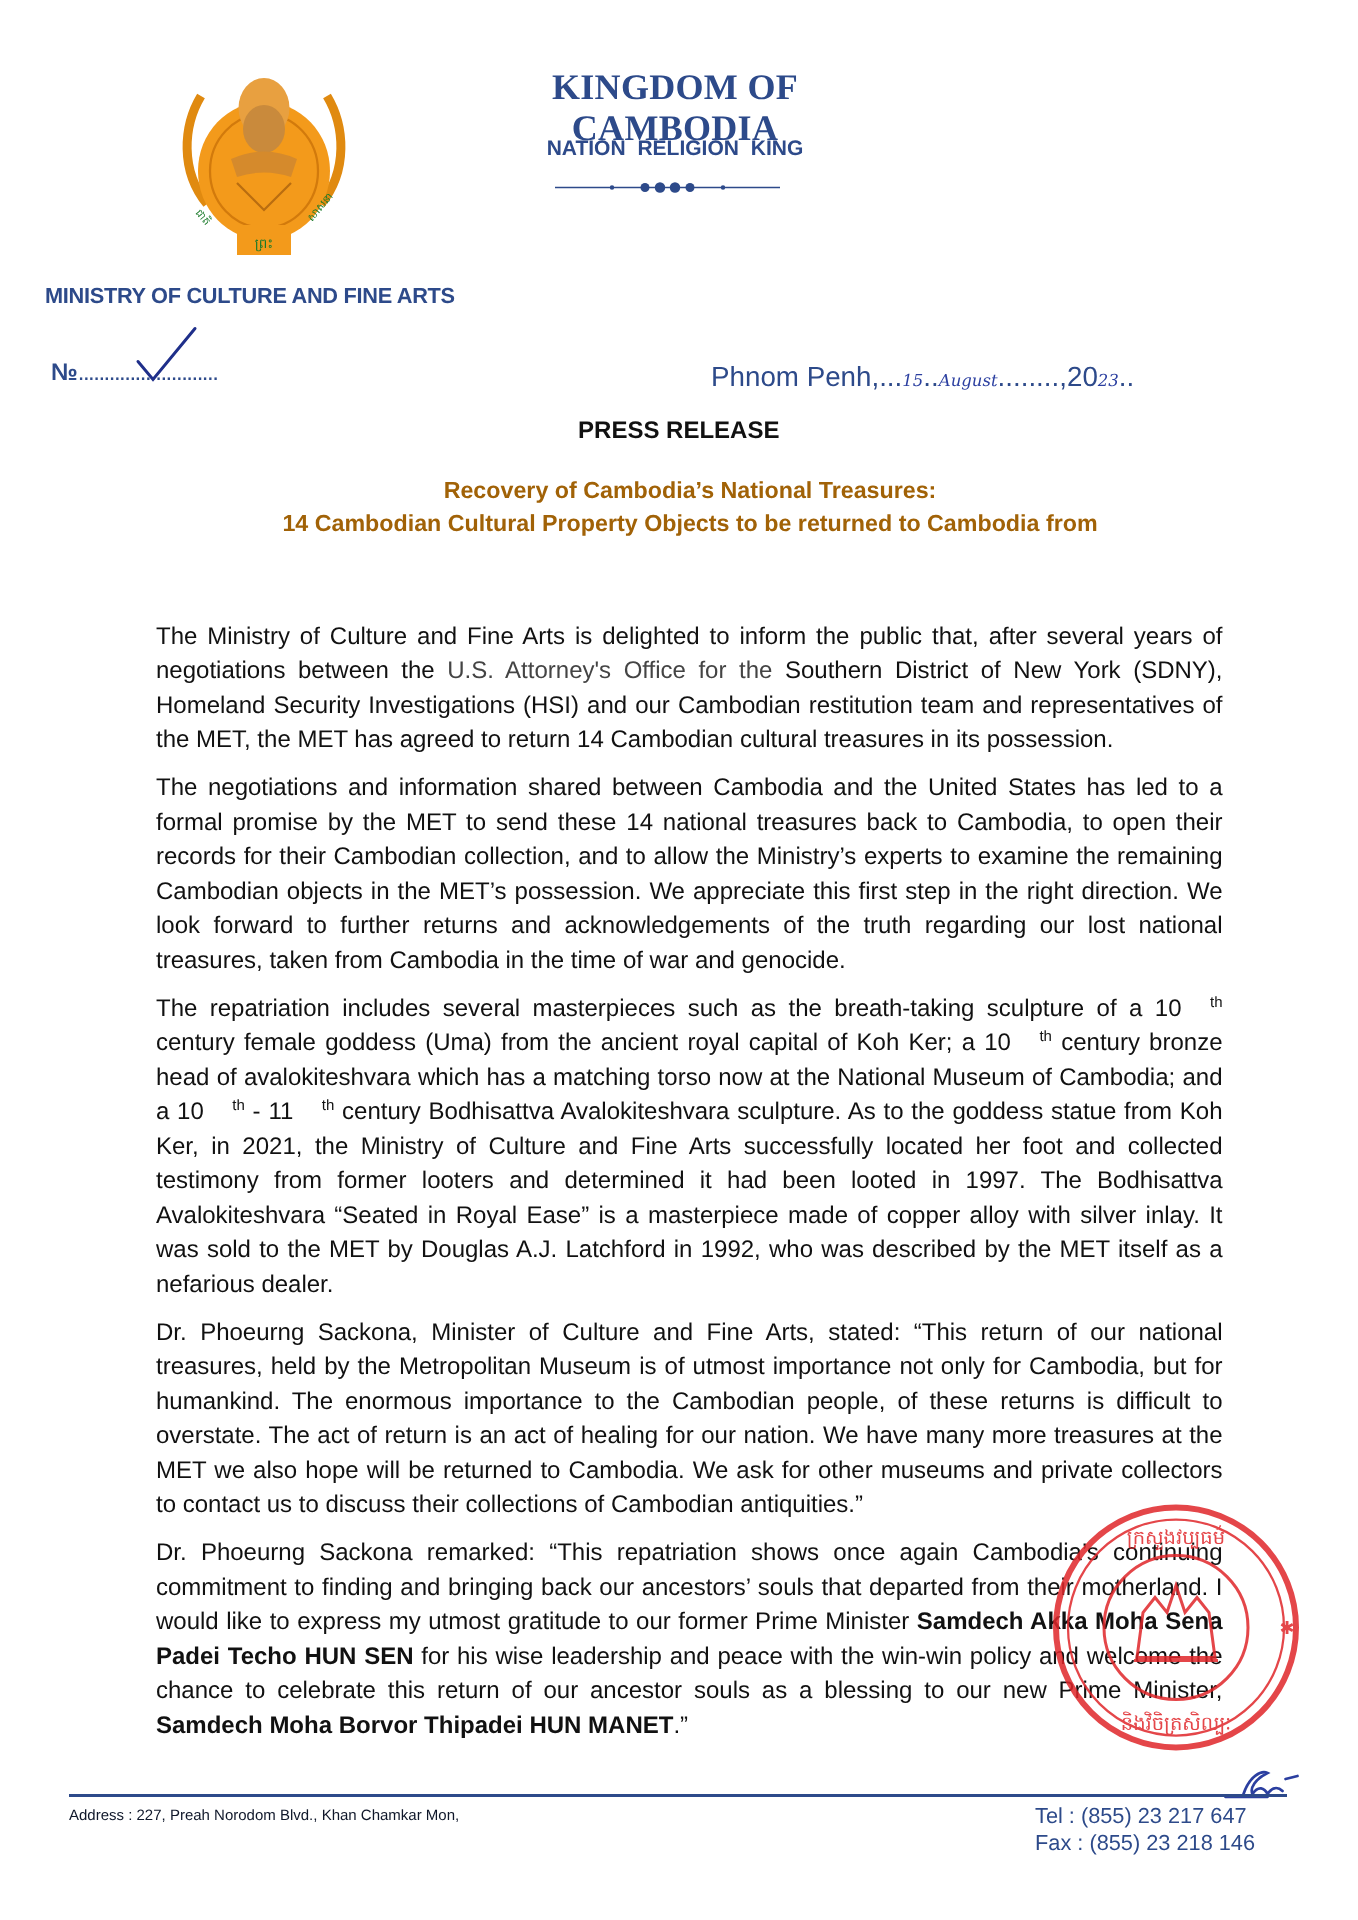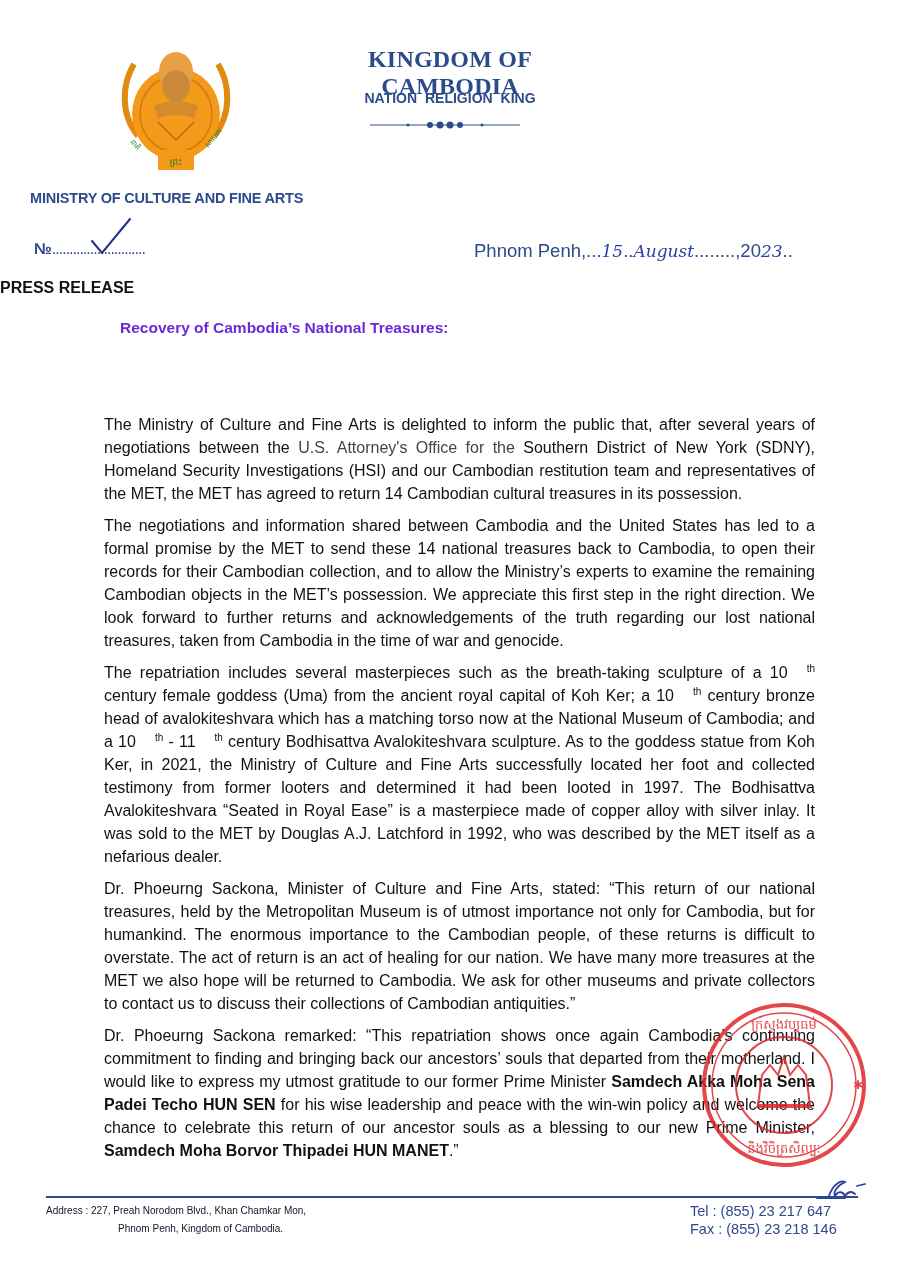--- a/index.html
+++ b/index.html
@@ -9,24 +9,24 @@
   .kingdom { position: absolute; left: 300px; top: 46px; width: 300px; text-align: center; font-family: "Liberation Serif", serif; font-weight: bold; font-size: 24px; color: #2d4a8a; letter-spacing: 0.2px; }
   .motto { position: absolute; left: 300px; top: 90px; width: 300px; text-align: center; font-weight: bold; font-size: 14px; color: #2d4a8a; word-spacing: 4px; }
   .ornament { position: absolute; left: 370px; top: 119px; width: 150px; height: 12px; }
   .ministry { position: absolute; left: 30px; top: 190px; font-weight: bold; font-size: 14.5px; color: #2d4a8a; letter-spacing: -0.2px; }
 
   .ref-no { position: absolute; left: 34px; top: 240px; font-size: 16px; color: #2d4a8a; font-weight: bold; }
   .ref-no .dots { font-weight: normal; letter-spacing: -1px; }
   .checkmark { position: absolute; left: 88px; top: 217px; width: 46px; height: 40px; }
 
   .dateline { position: absolute; left: 474px; top: 240px; font-size: 18.5px; color: #2d4a8a; white-space: nowrap; }
-  .dateline .hand { font-family: "DejaVu Serif", serif; font-style: italic; color: #2b3fa0; font-size: 17px; }
+  .dateline .hand { font-family: "DejaVu Serif", serif; font-style: italic; color: #2b3fa0; font-size: 11px; }
 
-  .press { position: absolute; left: 0; width: 905px; top: 279px; text-align: left; font-weight: bold; font-size: 16px; color: #111; }
-  .headline { position: absolute; left: 120px; width: 680px; top: 317px; font-weight: bold; font-size: 15.5px; line-height: 22px; color: #6d28d9; }
+  .press { position: absolute; left: 0; width: 905px; top: 279px; text-align: center; font-weight: bold; font-size: 16px; color: #111; }
+  .headline { position: absolute; left: 120px; width: 680px; top: 317px; text-align: center; font-weight: bold; font-size: 15.5px; line-height: 22px; color: #a16207; }
 
   .body { position: absolute; left: 104px; width: 711px; top: 413px; font-size: 16px; line-height: 23px; color: #111; text-align: justify; }
   .body p { margin: 0 0 9px 0; }
   .body sup { font-size: 10px; line-height: 0; padding-left: 19px; }
   .body .muted { color: #444; }
 
   .stamp { position: absolute; left: 700px; top: 995px; width: 168px; height: 180px; opacity: 0.85; pointer-events: none; }
   .signature { position: absolute; left: 815px; top: 1178px; width: 52px; height: 22px; }
 
   .footer-rule { position: absolute; left: 46px; top: 1196px; width: 812px; height: 2px; background: #2d4a8a; }
@@ -72,20 +72,21 @@
   <path d="M4 24 L14 36 L42 2" stroke="#1f2f8a" stroke-width="2" fill="none" stroke-linecap="round"></path>
 </svg>
 
 <div class="dateline">
   <span>Phnom Penh,...</span><span class="hand">15</span><span>..</span><span class="hand">August</span><span>........,20</span><span class="hand">23</span><span>..</span>
 </div>
 
 <div class="press">PRESS RELEASE</div>
 <div class="headline">
   <div>Recovery of Cambodia’s National Treasures:</div>
+  <div>14 Cambodian Cultural Property Objects to be returned to Cambodia from</div>
 </div>
 
 <div class="body">
   <p><span>The Ministry of Culture and Fine Arts is delighted to inform the public that, after several years of negotiations between the </span><span class="muted">U.S. Attorney's Office for the</span><span> Southern District of New York (SDNY), Homeland Security Investigations (HSI) and our Cambodian restitution team and representatives of the MET, the MET has agreed to return 14 Cambodian cultural treasures in its possession.</span></p>
   <p>The negotiations and information shared between Cambodia and the United States has led to a formal promise by the MET to send these 14 national treasures back to Cambodia, to open their records for their Cambodian collection, and to allow the Ministry’s experts to examine the remaining Cambodian objects in the MET’s possession.  We appreciate this first step in the right direction.   We look forward to further returns and acknowledgements of the truth regarding our lost national treasures, taken from Cambodia in the time of war and genocide.</p>
   <p><span>The repatriation includes several masterpieces such as the breath-taking sculpture of a 10</span><sup>th</sup><span> century female goddess (Uma) from the ancient royal capital of Koh Ker; a 10</span><sup>th</sup><span> century bronze head of avalokiteshvara which has a matching torso now at the National Museum of Cambodia; and a 10</span><sup>th</sup><span> - 11</span><sup>th</sup><span> century Bodhisattva Avalokiteshvara sculpture.   As to the goddess statue from Koh Ker, in 2021, the Ministry of Culture and Fine Arts successfully located her foot and collected testimony from former looters and determined it had been looted in 1997.  The Bodhisattva Avalokiteshvara “Seated in Royal Ease” is a masterpiece made of copper alloy with silver inlay. It was sold to the MET by Douglas A.J. Latchford in 1992, who was described by the MET itself as a nefarious dealer.</span></p>
   <p>Dr. Phoeurng Sackona, Minister of Culture and Fine Arts, stated: “This return of our national treasures, held by the Metropolitan Museum is of utmost importance not only for Cambodia, but for humankind.   The enormous importance to the Cambodian people, of these returns is difficult to overstate.   The act of return is an act of healing for our nation.  We have many more treasures at the MET we also hope will be returned to Cambodia.  We ask for other museums and private collectors to contact us to discuss their collections of Cambodian antiquities.”</p>
   <p><span>Dr. Phoeurng Sackona remarked: “This repatriation shows once again Cambodia’s continuing commitment to finding and bringing back our ancestors’ souls that departed from their motherland. I would like to express my utmost gratitude to our former Prime Minister </span><b>Samdech Akka Moha Sena Padei Techo HUN SEN</b><span> for his wise leadership and peace with the win-win policy and welcome the chance to celebrate this return of our ancestor souls as a blessing to our new Prime Minister, </span><b>Samdech Moha Borvor Thipadei HUN MANET</b><span>.”</span></p>
 </div>
 
@@ -99,18 +100,17 @@
   <text x="84" y="158" text-anchor="middle" font-size="13" fill="#e0262a" font-family="DejaVu Sans, sans-serif">និងវិចិត្រសិល្បៈ</text>
   <text x="158" y="94" text-anchor="middle" font-size="12" fill="#e0262a" font-family="DejaVu Sans, sans-serif">✱</text>
 </svg>
 <svg class="signature" viewBox="0 0 52 22">
   <path d="M2 20 L30 20 M14 18 C18 6 26 2 30 4 C22 8 18 14 20 18 C24 12 28 14 30 18 C34 12 38 14 40 16 M42 8 L50 6" stroke="#2b3fa0" stroke-width="1.8" fill="none" stroke-linecap="round"></path>
 </svg>
 
 <div class="footer-rule"></div>
 <div class="address">
   <span>Address : 227, Preah Norodom Blvd., Khan Chamkar Mon,</span>
-  <span class="l2">Phnom Penh, Kingdom of Cambodia.</span>
 </div>
 <div class="contact">
   <div>Tel  : (855) 23 217 647</div>
   <div>Fax : (855) 23 218 146</div>
 </div>
 
 </body></html>

